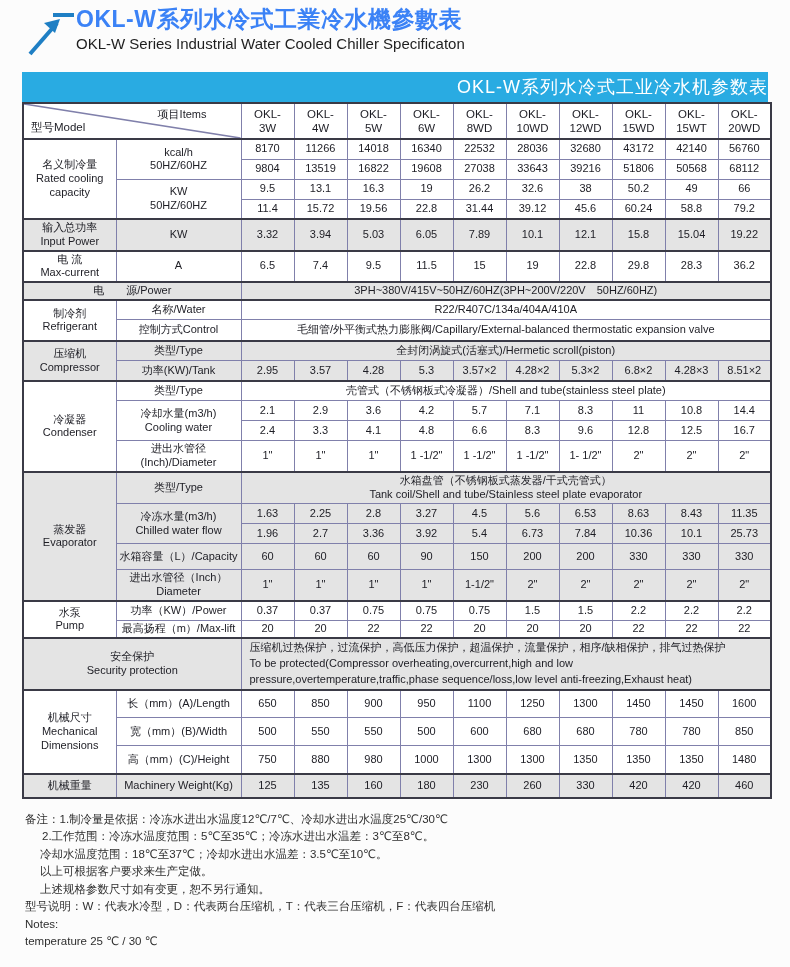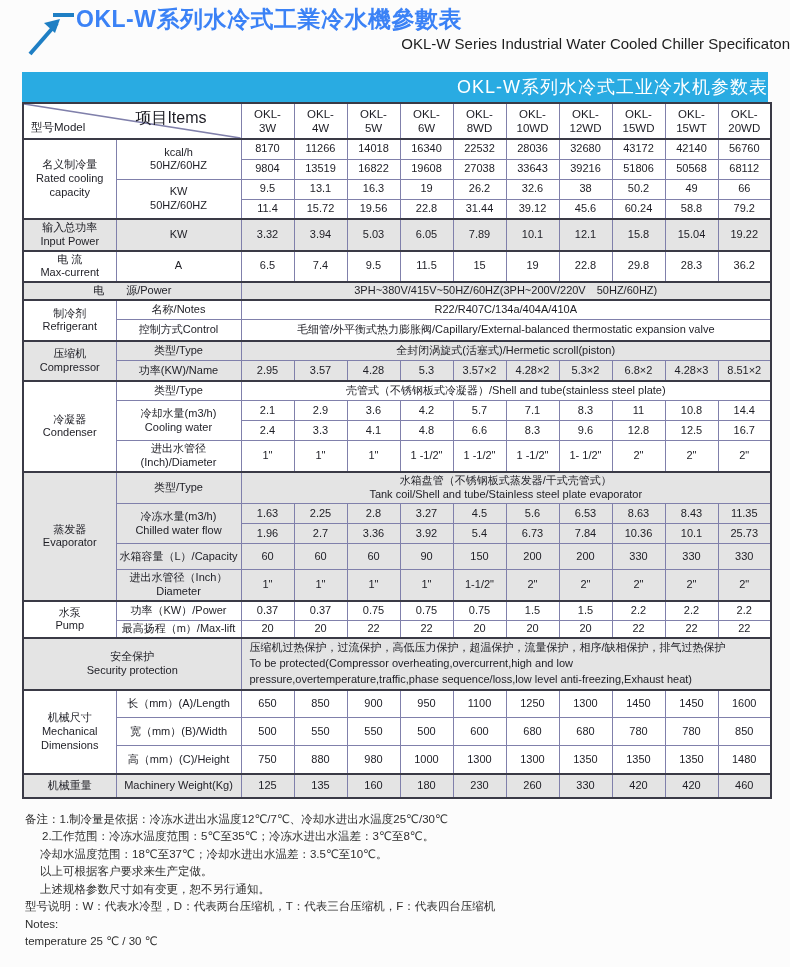--- a/index.html
+++ b/index.html
@@ -8,21 +8,21 @@
     width: 790px; height: 967px;
     background: #fcfcfc;
     font-family: "Liberation Sans","DejaVu Sans",sans-serif;
     color: #1d1d24;
   }
   
   .page-header { position: relative; height: 70px; padding-top: 5px; }
   .logo { position: absolute; left: 24px; top: 8px; width: 50px; height: 52px; }
   .title-block { margin-left: 76px; }
   .page-title { font-size: 23px; font-weight: bold; letter-spacing: .5px; color: #3b82f6; line-height: 1.25; }
-  .page-subtitle { font-size: 15px; color: #1e1e1e; margin-top: 1px; text-align: right; }
+  .page-subtitle { font-size: 15px; color: #1e1e1e; margin-top: 1px; }
   
   .banner {
     margin: 2px 22px 0 22px; height: 30px; background: #29abe2;
     color: #ffffff; text-align: right; line-height: 30px;
     font-size: 18px; letter-spacing: 1px;
   }
   
   table.spec {
     border-collapse: collapse; table-layout: fixed;
     width: 746px; margin: 0 22px;
@@ -39,21 +39,21 @@
   .spec tr.model-row > th { border-bottom: 2px solid #3a3a46; font-size: 11.5px; }
   .spec tr.shaded > th, .spec tr.shaded > td { background: #e4e4e4; }
   .label-cell { font-size: 11.5px; }
   .item-cell { font-size: 11px; }
   .merged-cell { font-size: 11px; }
   .merged-cell.left { text-align: left; padding-left: 8px; line-height: 1.45; }
   
   .diag { position: relative; padding: 0; }
   .diag svg { position: absolute; left: 0; top: 0; width: 100%; height: 100%; }
   .diag .corner-model { position: absolute; left: 7px; bottom: 4px; font-size: 11.5px; }
-  .diag .corner-items { position: absolute; right: 34px; top: 4px; font-size: 16px; }
+  .diag .corner-items { position: absolute; right: 34px; top: 4px; font-size: 11px; }
   
   .notes { margin: 12px 24px 0 25px; font-size: 11.5px; line-height: 1.52; color: #2e2e2e; }
   .notes .line { white-space: nowrap; }
   .notes .ind-a { padding-left: 17px; }
   .notes .ind-b { padding-left: 15px; }
 </style>
 </head>
 <body>
 
 <div class="page-header">
@@ -241,21 +241,21 @@
         <td class="merged-cell" colspan="10">
           <div>3PH~380V/415V~50HZ/60HZ(3PH~200V/220V　50HZ/60HZ)</div>
         </td>
       </tr>
       <tr class="sec-start" style="height: 20px;">
         <th class="label-cell" rowspan="2">
           <div>制冷剂</div>
           <div>Refrigerant</div>
         </th>
         <td class="item-cell">
-          <div>名称/Notes</div>
+          <div>名称/Water</div>
         </td>
         <td class="merged-cell" colspan="10">
           <div>R22/R407C/134a/404A/410A</div>
         </td>
       </tr>
       <tr style="height: 21px;">
         <td class="item-cell">
           <div>控制方式Control</div>
         </td>
         <td class="merged-cell" colspan="10">
@@ -269,21 +269,21 @@
         </th>
         <td class="item-cell">
           <div>类型/Type</div>
         </td>
         <td class="merged-cell" colspan="10">
           <div>全封闭涡旋式(活塞式)/Hermetic scroll(piston)</div>
         </td>
       </tr>
       <tr class="shaded" style="height: 20px;">
         <td class="item-cell">
-          <div>功率(KW)/Name</div>
+          <div>功率(KW)/Tank</div>
         </td>
         <td class="val-cell">2.95</td>
         <td class="val-cell">3.57</td>
         <td class="val-cell">4.28</td>
         <td class="val-cell">5.3</td>
         <td class="val-cell">3.57×2</td>
         <td class="val-cell">4.28×2</td>
         <td class="val-cell">5.3×2</td>
         <td class="val-cell">6.8×2</td>
         <td class="val-cell">4.28×3</td>

